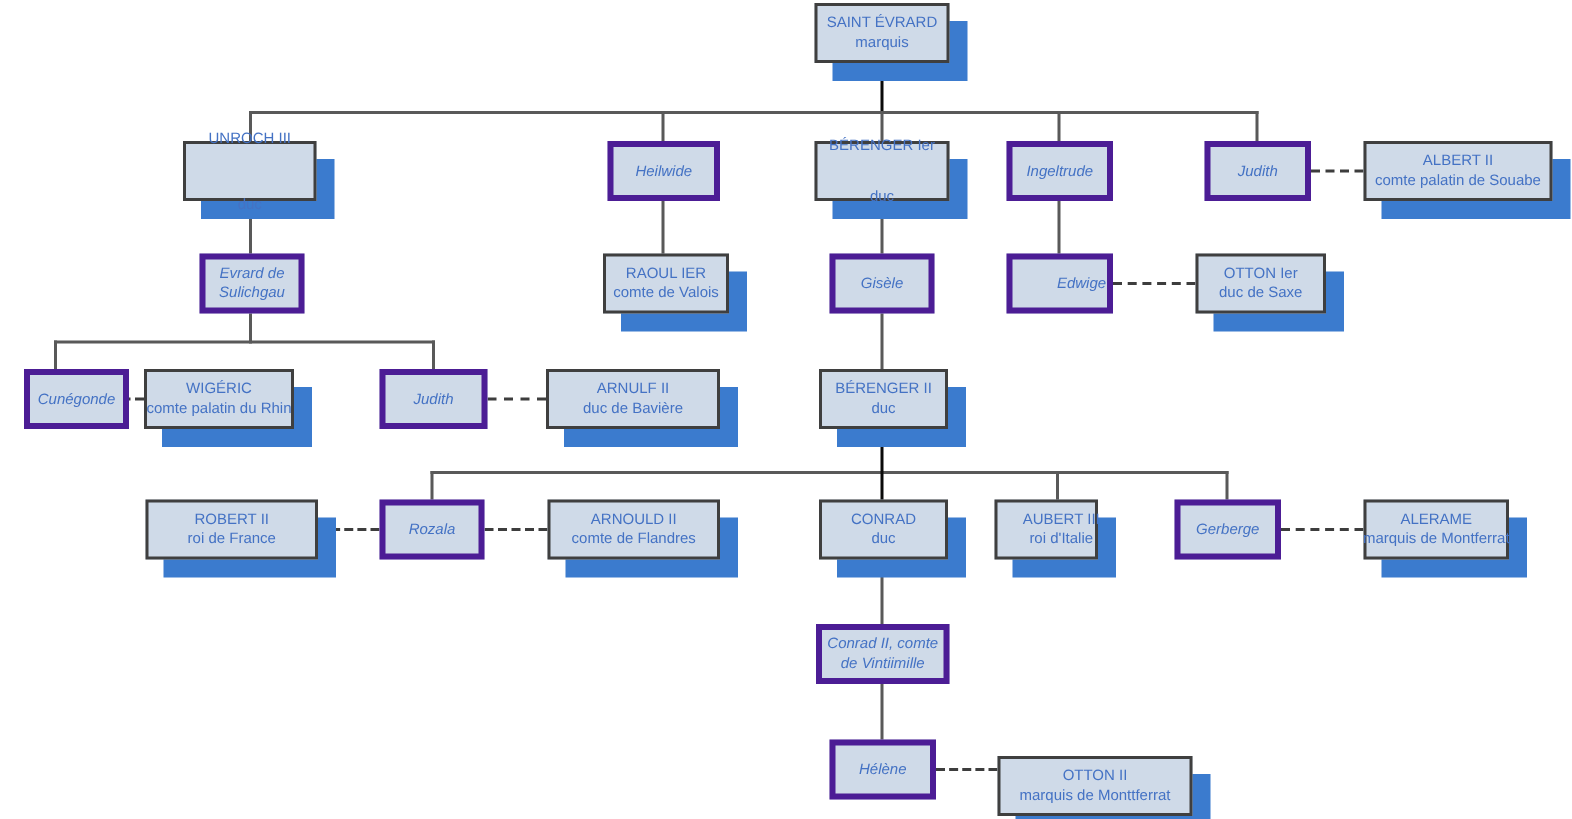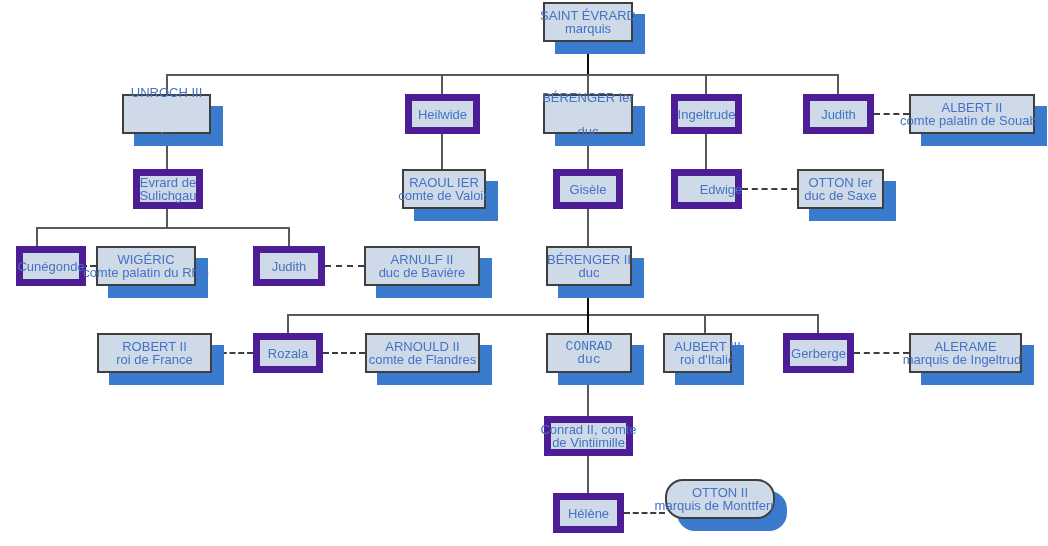--- a/index.html
+++ b/index.html
@@ -14,30 +14,31 @@
     position:absolute;
     box-sizing:border-box;
     height:40px;
     background:#cfdae8;
     color:#4472c4;
     display:flex;
     flex-direction:column;
     align-items:center;
     justify-content:center;
     text-align:center;
-    font-size:13px;
+    font-size:10px;
     line-height:13px;
     z-index:3;
   }
   .node.shadow {
     border:2px solid #3f3f3f;
     box-shadow:12px 12px 0 0 #3b7bce;
   }
   .node.plain {
-    border:7px solid #4c1d95;
+    border:4px solid #4c1d95;
+    font-style:italic;
   }
   .node span { white-space:nowrap; display:block; }
   .line { position:absolute; background:#595959; z-index:1; }
   .vl { width:2px; }
   .hl { height:2px; }
   .trunk { background:#0a0a0a; }
   .dash {
     position:absolute;
     height:0;
     border-top:2px dashed #3d3d3d;
@@ -152,42 +153,42 @@
     <span>ROBERT II</span>
     <span>roi de France</span>
   </div>
   <div class="node plain" style="left:253px;top:333px;width:70px;">
     <span>Rozala</span>
   </div>
   <div class="node shadow" style="left:365px;top:333px;width:115px;">
     <span>ARNOULD II</span>
     <span>comte de Flandres</span>
   </div>
-  <div class="node shadow" style="left:546px;top:333px;width:86px;font-family:Liberation Mono, monospace;">
+  <div class="node shadow" style="left:546px;top:333px;width:86px;">
     <span>CONRAD</span>
     <span>duc</span>
   </div>
   <div class="node shadow" style="left:663px;top:333px;width:69px;padding-left:20px;">
     <span>AUBERT III</span>
     <span>roi d'Italie</span>
   </div>
   <div class="node plain" style="left:783px;top:333px;width:71px;">
     <span>Gerberge</span>
   </div>
-  <div class="node shadow" style="left:909px;top:333px;width:113px;">
+  <div class="node shadow" style="left:909px;top:333px;width:97px;">
     <span>ALERAME</span>
-    <span>marquis de Ingeltrude</span>
+    <span>marquis de Montferrat</span>
   </div>
 
   <div class="node plain" style="left:544px;top:416px;width:89px;">
     <span>Conrad II, comte</span>
     <span>de Vintiimille</span>
   </div>
 
   <div class="node plain" style="left:553px;top:493px;width:71px;">
     <span>Hélène</span>
   </div>
-  <div class="node shadow" style="left:665px;top:479px;width:110px;border-radius:18px;">
+  <div class="node shadow" style="left:665px;top:504px;width:130px;">
     <span>OTTON II</span>
     <span>marquis de Monttferrat</span>
   </div>
 
 </div>
 
 </body></html>

